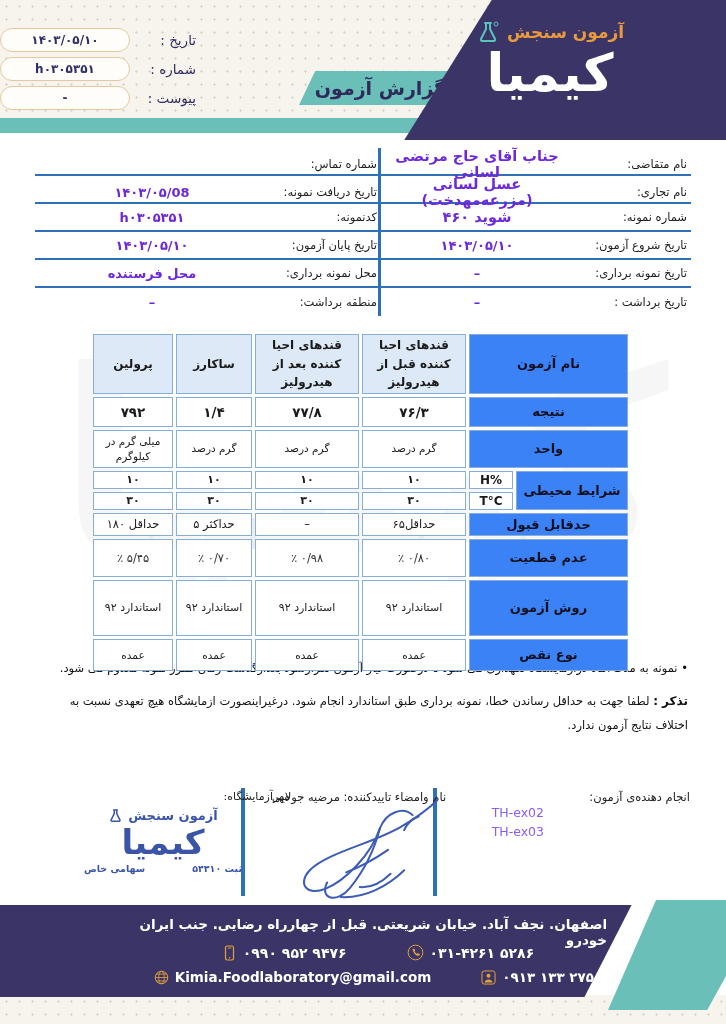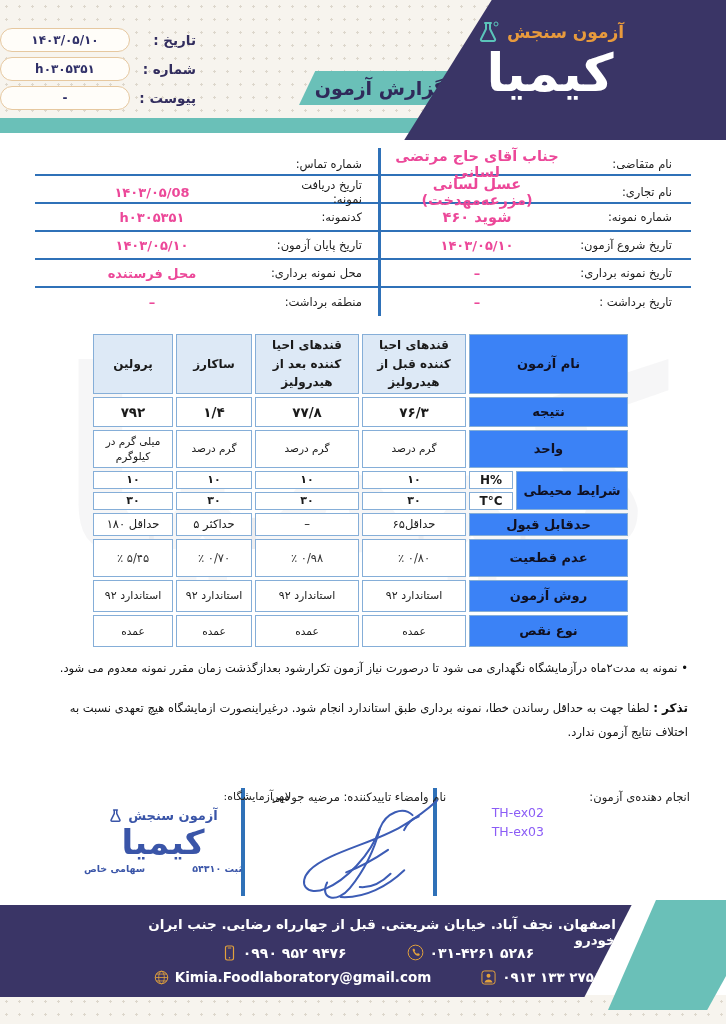--- a/index.html
+++ b/index.html
@@ -14,58 +14,58 @@
     clip-path:polygon(10% 0,100% 0,100% 100%,0 100%); display:flex; align-items:center; justify-content:center;
     color:#2f2a5a; font-weight:bold; font-size:19px; z-index:2; }
   .navy-hdr { position:absolute; top:0; left:396px; width:330px; height:140px; background:#3a3566;
     clip-path:polygon(29% 0,100% 0,100% 100%,2.5% 100%); z-index:3; }
   .logo { position:absolute; top:20px; left:24px; width:260px; text-align:center; }
   .logo-top { display:flex; justify-content:center; align-items:center; gap:7px; color:#e89a3c; font-weight:bold; font-size:17px; }
   .logo-name { color:#fff; font-size:52px; font-weight:bold; letter-spacing:3px; line-height:1.15; }
 
   .fields { position:absolute; top:28px; right:530px; width:196px; z-index:2; }
   .field-row { display:flex; align-items:center; gap:6px; margin-bottom:5px; }
-  .field-label { color:#322d5e; font-weight:bold; font-size:13.5px; width:60px; white-space:nowrap; }
+  .field-label { color:#322d5e; font-weight:normal; font-size:13.5px; width:60px; white-space:nowrap; }
   .field-box { flex:1; height:24px; border:1.5px solid #e6c8a0; border-radius:12px; background:#fffdf9;
     display:flex; align-items:center; justify-content:center; font-size:12px; font-weight:bold; color:#2f2f68; }
 
   
   .info { position:absolute; top:148px; right:35px; width:656px; }
   .info-row { display:grid; grid-template-columns:118px 192px 112px 234px; height:28px; align-items:center;
     border-bottom:2.5px solid #2f71b8; }
   .info-row:last-child { border-bottom:none; }
-  .i-label { font-size:11.5px; color:#1c1c1c; padding-right:19px; }
-  .i-value { font-weight:bold; font-size:13px; color:#ec4899; text-align:center; }
+  .i-label { font-size:11.5px; color:#1c1c1c; padding-right:4px; }
+  .i-value { font-weight:bold; font-size:13px; color:#6d28d9; text-align:center; }
   .i-value.big { font-size:14.5px; }
   .info-divider { position:absolute; top:148px; right:345px; width:3px; height:168px; background:#2f71b8; }
 
   
   .wm { position:absolute; top:300px; left:0; width:726px; text-align:center; font-size:250px; font-weight:bold;
     color:rgba(75,75,105,0.05); pointer-events:none; z-index:0; line-height:1.3; }
 
   
   .results { position:absolute; top:331px; right:95px; width:540px; z-index:1; }
   .results table { width:100%; border-collapse:separate; border-spacing:3px; direction:rtl; table-layout:fixed; }
   .results td { border:1.2px solid #85aed8; background:#fff; text-align:center; vertical-align:middle; padding:1px 3px; color:#1a1a1a; }
   .results .lbl { background:#3b82f6; font-weight:bold; font-size:13px; color:#101020; }
   .results .name { background:#dde9f6; font-weight:bold; font-size:12px; line-height:1.55; }
   .results .sub { font-weight:bold; font-size:12px; direction:ltr; }
   .r-head td { height:42px; }
   .r-result td { height:30px; font-weight:bold; font-size:13.5px; }
   .r-unit td { height:38px; font-size:10.5px; line-height:1.4; }
   .r-env td { height:16px; font-size:11px; font-weight:bold; }
   .r-limit td { height:23px; font-size:11.5px; }
   .r-unc td { height:38px; font-size:11.5px; color:#333; }
-  .r-method td { height:32px; font-size:11px; line-height:1.5; }
+  .r-method td { height:56px; font-size:11px; line-height:1.5; }
   .r-defect td { height:32px; font-size:10.5px; }
 
   
   .notes { position:absolute; top:657px; right:38px; width:652px; font-size:11.5px; color:#111; line-height:1.95; }
   .notes-title { font-weight:bold; font-size:12.5px; }
-  .note-warning { margin-top:18px; }
+  .note-warning { margin-top:11px; }
   .note-warning b { font-size:12px; }
 
   
   .signoff { position:absolute; top:788px; right:30px; width:666px; height:112px; font-size:11.5px; color:#222; }
   .sg-divider { position:absolute; top:0; width:4px; height:108px; background:#2f71b8; }
   .sg-d1 { left:211px; } .sg-d2 { left:403px; }
   .perf-label { position:absolute; top:2px; right:6px; }
   .perf-codes { position:absolute; top:16px; right:152px; direction:ltr; text-align:left; font-size:12.5px; color:#8b5cf6; line-height:1.5; }
   .appr-label { position:absolute; top:2px; left:233px; width:192px; text-align:center; }
   .signature { position:absolute; top:12px; left:248px; transform:rotate(-6deg); }
@@ -76,21 +76,21 @@
   .stamp-bottom { display:flex; justify-content:space-between; padding:0 16px; font-size:9.5px; font-weight:bold; margin-top:1px; }
 
   
   .footer-bottom-bg { position:absolute; top:995px; left:0; width:726px; height:29px; background:#f7f4ee;
     background-image:radial-gradient(#ddd7cc 1px, transparent 1.3px); background-size:13px 13px; }
   .footer-teal { position:absolute; top:900px; left:608px; width:160px; height:110px; background:#6ac0b8;
     clip-path:polygon(30% 0,100% 0,62% 100%,0 100%); z-index:2; }
   .footer-navy { position:absolute; top:905px; left:0; width:726px; height:92px; background:#3a3566;
     clip-path:polygon(0 0,87% 0,80.5% 100%,0 100%); color:#fff; z-index:3; }
   .ft-line1 { position:absolute; top:11px; right:95px; left:130px; display:flex; justify-content:center; align-items:center;
-    gap:1px; font-weight:bold; font-size:13.5px; }
+    gap:10px; font-weight:bold; font-size:13.5px; }
   .ft-line2 { position:absolute; top:39px; right:110px; left:140px; display:flex; justify-content:center; gap:60px;
     font-weight:bold; font-size:14px; }
   .ft-line3 { position:absolute; top:64px; right:110px; left:140px; display:flex; justify-content:center; gap:50px;
     font-weight:bold; font-size:13.5px; }
   .ft-group { display:flex; align-items:center; gap:6px; direction:ltr; }
   .ltr { direction:ltr; unicode-bidi:isolate; }
 </style>
 </head>
 <body>
 

